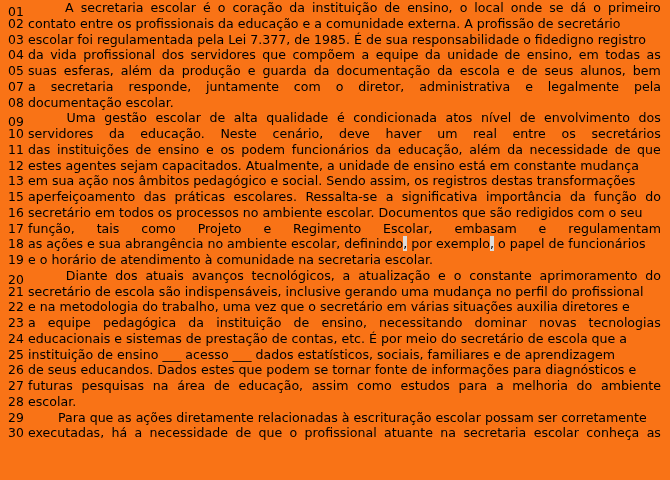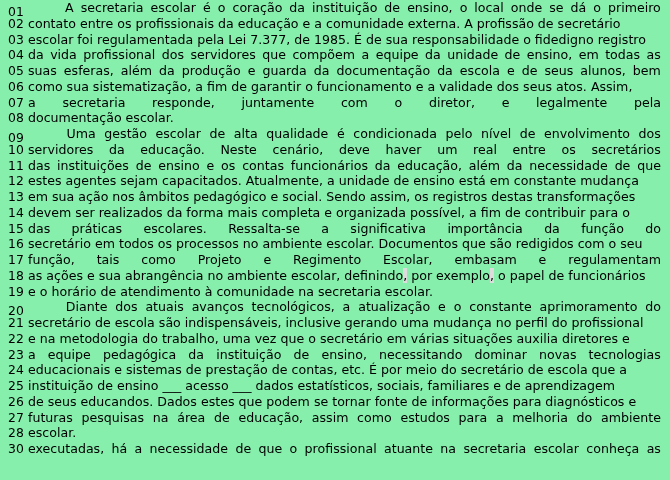--- a/index.html
+++ b/index.html
@@ -12,21 +12,21 @@
     width: 670px;
     height: 480px;
     overflow: hidden;
     font-family: "DejaVu Sans", sans-serif;
     color: #000000;
   }
   #document-page {
     position: relative;
     width: 670px;
     height: 480px;
-    background: #86efac;
+    background: #f97316;
     padding: 0;
     box-sizing: border-box;
   }
   .text-line {
     display: flex;
     align-items: baseline;
     height: 15.75px;
     line-height: 15.75px;
     font-size: 12.6px;
     white-space: nowrap;
@@ -138,33 +138,30 @@
           <span class="w">da</span>
           <span class="w">escola</span>
           <span class="w">e</span>
           <span class="w">de</span>
           <span class="w">seus</span>
           <span class="w">alunos,</span>
           <span class="w">bem</span>
         </span>
       </div>
       <div class="text-line">
-        <span class="line-number">06</span>
-        <span class="line-text flush"><span>como sua sistematização, a fim de garantir o funcionamento e a validade dos seus atos. Assim,</span></span>
-      </div>
-      <div class="text-line">
         <span class="line-number">07</span>
         <span class="line-text justified">
           <span class="w">a</span>
           <span class="w">secretaria</span>
           <span class="w">responde,</span>
           <span class="w">juntamente</span>
           <span class="w">com</span>
           <span class="w">o</span>
           <span class="w">diretor,</span>
+          <span class="w">administrativa</span>
           <span class="w">e</span>
           <span class="w">legalmente</span>
           <span class="w">pela</span>
         </span>
       </div>
       <div class="text-line">
         <span class="line-number">08</span>
         <span class="line-text flush"><span>documentação escolar.</span></span>
       </div>
       <div class="text-line">
@@ -172,21 +169,21 @@
         <span class="line-text justified">
           <span class="indent w"></span>
           <span class="w">Uma</span>
           <span class="w">gestão</span>
           <span class="w">escolar</span>
           <span class="w">de</span>
           <span class="w">alta</span>
           <span class="w">qualidade</span>
           <span class="w">é</span>
           <span class="w">condicionada</span>
-          <span class="w">pelo</span>
+          <span class="w">atos</span>
           <span class="w">nível</span>
           <span class="w">de</span>
           <span class="w">envolvimento</span>
           <span class="w">dos</span>
         </span>
       </div>
       <div class="text-line">
         <span class="line-number">10</span>
         <span class="line-text justified">
           <span class="w">servidores</span>
@@ -205,46 +202,43 @@
       </div>
       <div class="text-line">
         <span class="line-number">11</span>
         <span class="line-text justified">
           <span class="w">das</span>
           <span class="w">instituições</span>
           <span class="w">de</span>
           <span class="w">ensino</span>
           <span class="w">e</span>
           <span class="w">os</span>
-          <span class="w">contas</span>
+          <span class="w">podem</span>
           <span class="w">funcionários</span>
           <span class="w">da</span>
           <span class="w">educação,</span>
           <span class="w">além</span>
           <span class="w">da</span>
           <span class="w">necessidade</span>
           <span class="w">de</span>
           <span class="w">que</span>
         </span>
       </div>
       <div class="text-line">
         <span class="line-number">12</span>
         <span class="line-text flush"><span>estes agentes sejam capacitados. Atualmente, a unidade de ensino está em constante mudança</span></span>
       </div>
       <div class="text-line">
         <span class="line-number">13</span>
         <span class="line-text flush"><span>em sua ação nos âmbitos pedagógico e social. Sendo assim, os registros destas transformações</span></span>
       </div>
       <div class="text-line">
-        <span class="line-number">14</span>
-        <span class="line-text flush"><span>devem ser realizados da forma mais completa e organizada possível, a fim de contribuir para o</span></span>
-      </div>
-      <div class="text-line">
         <span class="line-number">15</span>
         <span class="line-text justified">
+          <span class="w">aperfeiçoamento</span>
           <span class="w">das</span>
           <span class="w">práticas</span>
           <span class="w">escolares.</span>
           <span class="w">Ressalta-se</span>
           <span class="w">a</span>
           <span class="w">significativa</span>
           <span class="w">importância</span>
           <span class="w">da</span>
           <span class="w">função</span>
           <span class="w">do</span>
@@ -346,20 +340,24 @@
           <span class="w">para</span>
           <span class="w">a</span>
           <span class="w">melhoria</span>
           <span class="w">do</span>
           <span class="w">ambiente</span>
         </span>
       </div>
       <div class="text-line">
         <span class="line-number">28</span>
         <span class="line-text flush"><span>escolar.</span></span>
+      </div>
+      <div class="text-line">
+        <span class="line-number">29</span>
+        <span class="line-text flush"><span class="indent"></span><span>Para que as ações diretamente relacionadas à escrituração escolar possam ser corretamente</span></span>
       </div>
       <div class="text-line">
         <span class="line-number">30</span>
         <span class="line-text justified">
           <span class="w">executadas,</span>
           <span class="w">há</span>
           <span class="w">a</span>
           <span class="w">necessidade</span>
           <span class="w">de</span>
           <span class="w">que</span>

